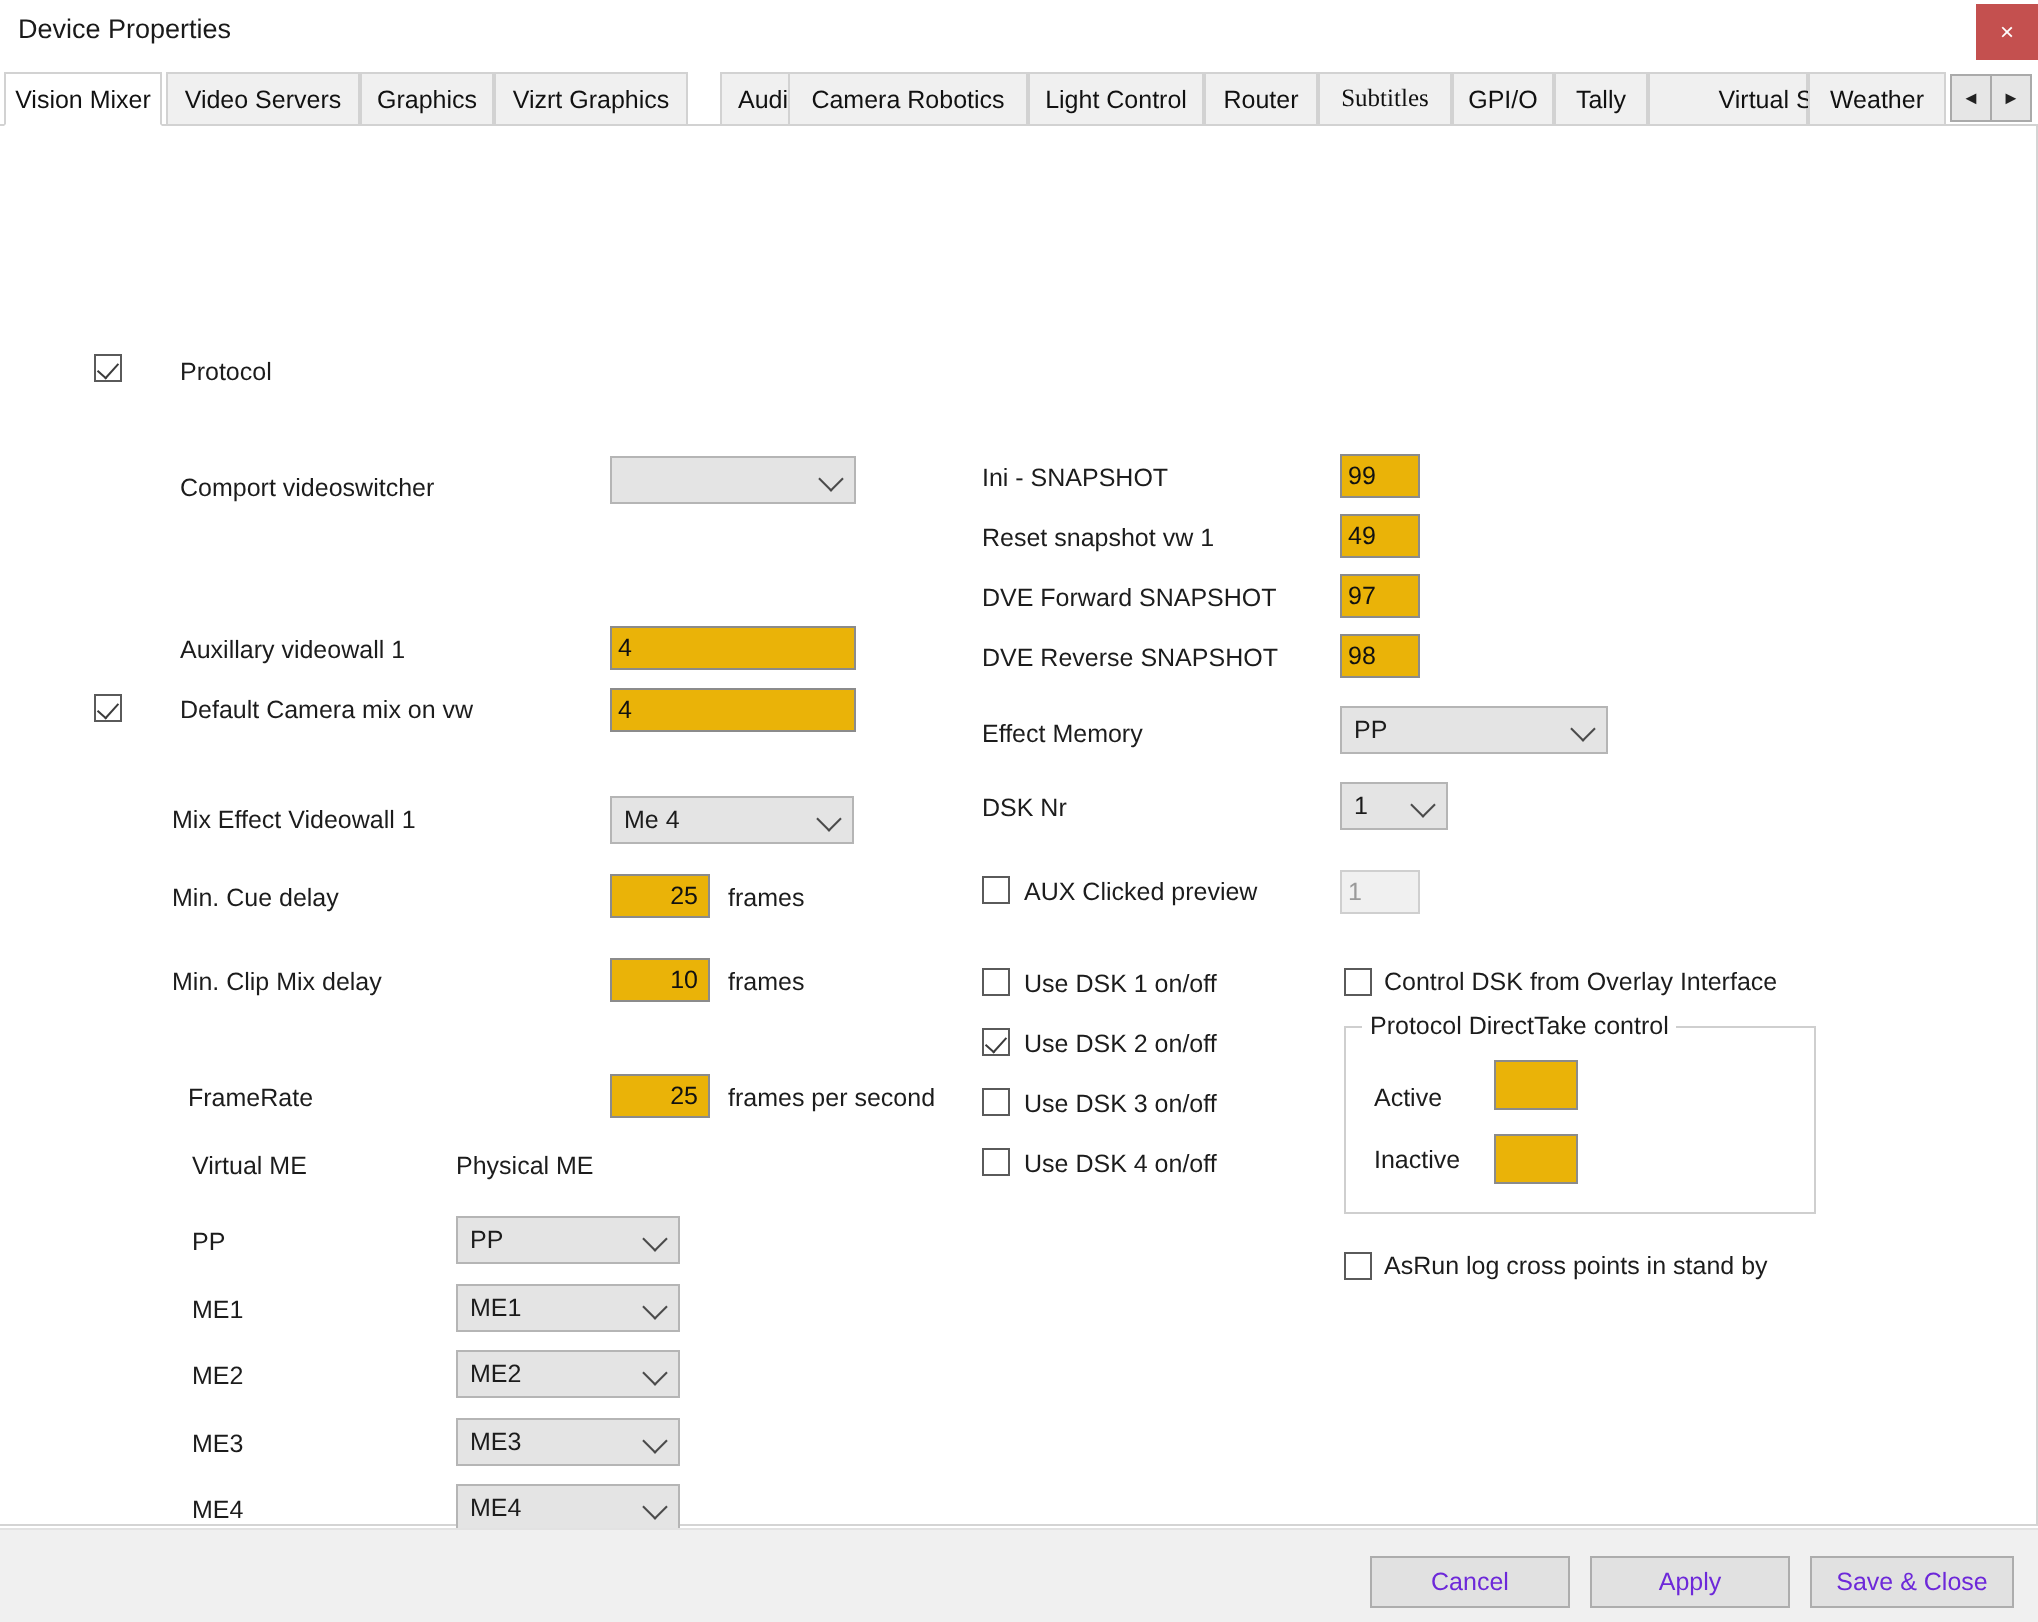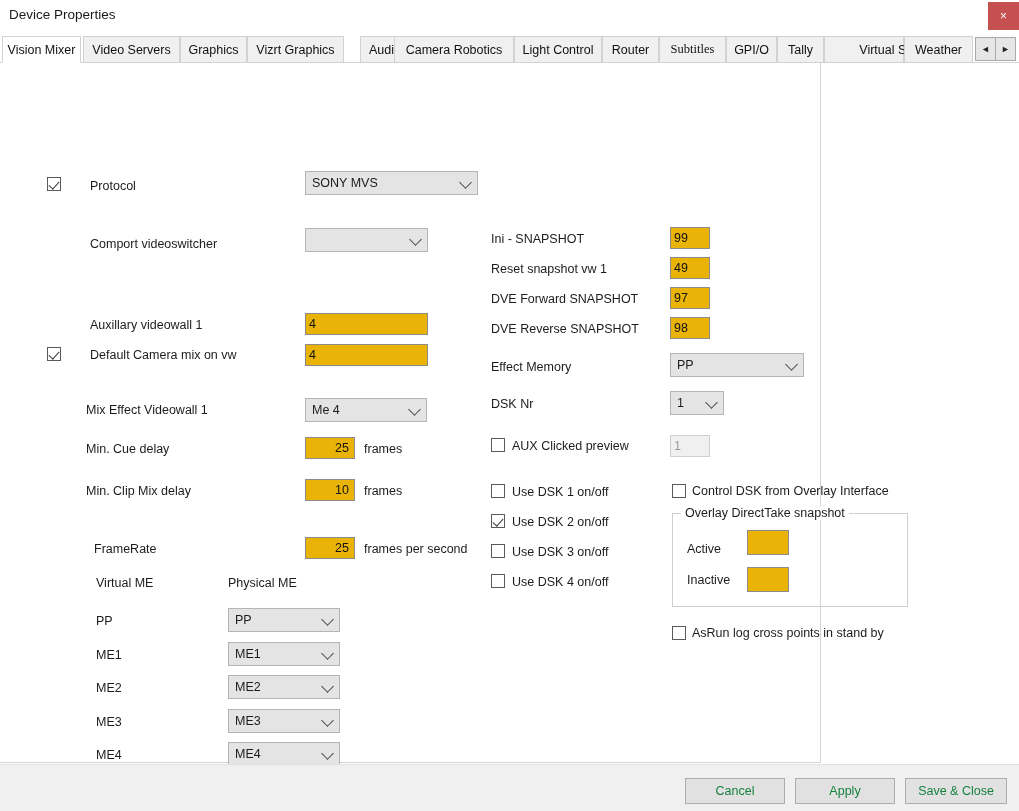--- a/index.html
+++ b/index.html
@@ -65,21 +65,21 @@
   }
   #tab-nav .navbtn {
     width: 19px; display: flex; align-items: center; justify-content: center;
     font-size: 9px; color: #222; cursor: pointer; user-select: none;
     background: #e6e6e6;
   }
   #tab-nav .navbtn + .navbtn { border-left: 1px solid #aaaaaa; }
 
   
   #content {
-    position: absolute; left: 0; top: 63px; width: 821px; height: 700px;
+    position: absolute; left: 0; top: 63px; width: 1019px; height: 700px;
     background: #ffffff;
     border-right: 1px solid #d4d4d4;
     border-bottom: 1px solid #d4d4d4;
     box-sizing: border-box;
     padding-left: 40px;
   }
 
   .lbl {
     position: absolute; white-space: nowrap;
     font-size: 12.5px; color: #1c1c1c; line-height: 15px;
@@ -147,21 +147,21 @@
   #footer {
     position: absolute; left: 0; top: 764px; width: 1019px; height: 47px;
     background: #f0f0f0;
     border-top: 1px solid #e2e2e2;
   }
   .btn {
     position: absolute; top: 13px; height: 26px;
     background: #e1e1e1; border: 1px solid #adadad;
     box-sizing: border-box;
     display: flex; align-items: center; justify-content: center;
-    font-size: 12.5px; color: #15803d;
+    font-size: 12.5px; color: #6d28d9;
     cursor: pointer; user-select: none;
     font-family: "Liberation Sans", sans-serif;
   }
 </style>
 </head>
 <body>
 
 <div id="titlebar">
   <div class="title">Device Properties</div>
   <div id="close-btn" style="background: rgb(196, 80, 79);">×</div>
@@ -186,24 +186,20 @@
     <div id="tab-nav" style="left: 975px;">
     <div class="navbtn">◄</div>
     <div class="navbtn">►</div>
   </div>
 </div>
 
 <div id="content">
 
   <div class="cb checked" style="left:47px; top:114px;"></div>
   <div class="lbl" style="left:90px; top:116px;">Protocol</div>
-  <div class="cbo" style="left:305px; top:108px; width:173px;">
-    <span>SONY MVS</span>
-    <span class="chev"></span>
-  </div>
 
   <div class="lbl" style="left:90px; top:174px;">Comport videoswitcher</div>
   <div class="cbo" style="left:305px; top:165px; width:123px;">
     <span></span>
     <span class="chev"></span>
   </div>
 
   <div class="lbl" style="left:90px; top:255px;">Auxillary videowall 1</div>
   <div class="tb" style="left:305px; top:250px; width:123px;">4</div>
 
@@ -295,21 +291,21 @@
       <div class="cb" style="left: 491px; top: 481px;"></div>
       <div class="lbl" style="left: 512px; top: 482px;">Use DSK 3 on/off</div>
       <div class="cb" style="left: 491px; top: 511px;"></div>
       <div class="lbl" style="left: 512px; top: 512px;">Use DSK 4 on/off</div>
     </div>
 
   <div class="cb" style="left:672px; top:421px;"></div>
   <div class="lbl" style="left:692px; top:421px;text-align:center;">Control DSK from Overlay Interface</div>
 
   <div class="groupbox" style="left:672px; top:450px; width:236px; height:94px;">
-    <div class="gtitle">Overlay DirectTake snapshot</div>
+    <div class="gtitle">Protocol DirectTake control</div>
     <div class="lbl" style="left:14px; top:28px;">Active</div>
     <div class="tb" style="left:74px; top:16px; width:42px; height:25px;"></div>
     <div class="lbl" style="left:14px; top:59px;">Inactive</div>
     <div class="tb" style="left:74px; top:53px; width:42px; height:25px;"></div>
   </div>
 
   <div class="cb" style="left:672px; top:563px;"></div>
   <div class="lbl" style="left:692px; top:563px;">AsRun log cross points in stand by</div>
 
 </div>

